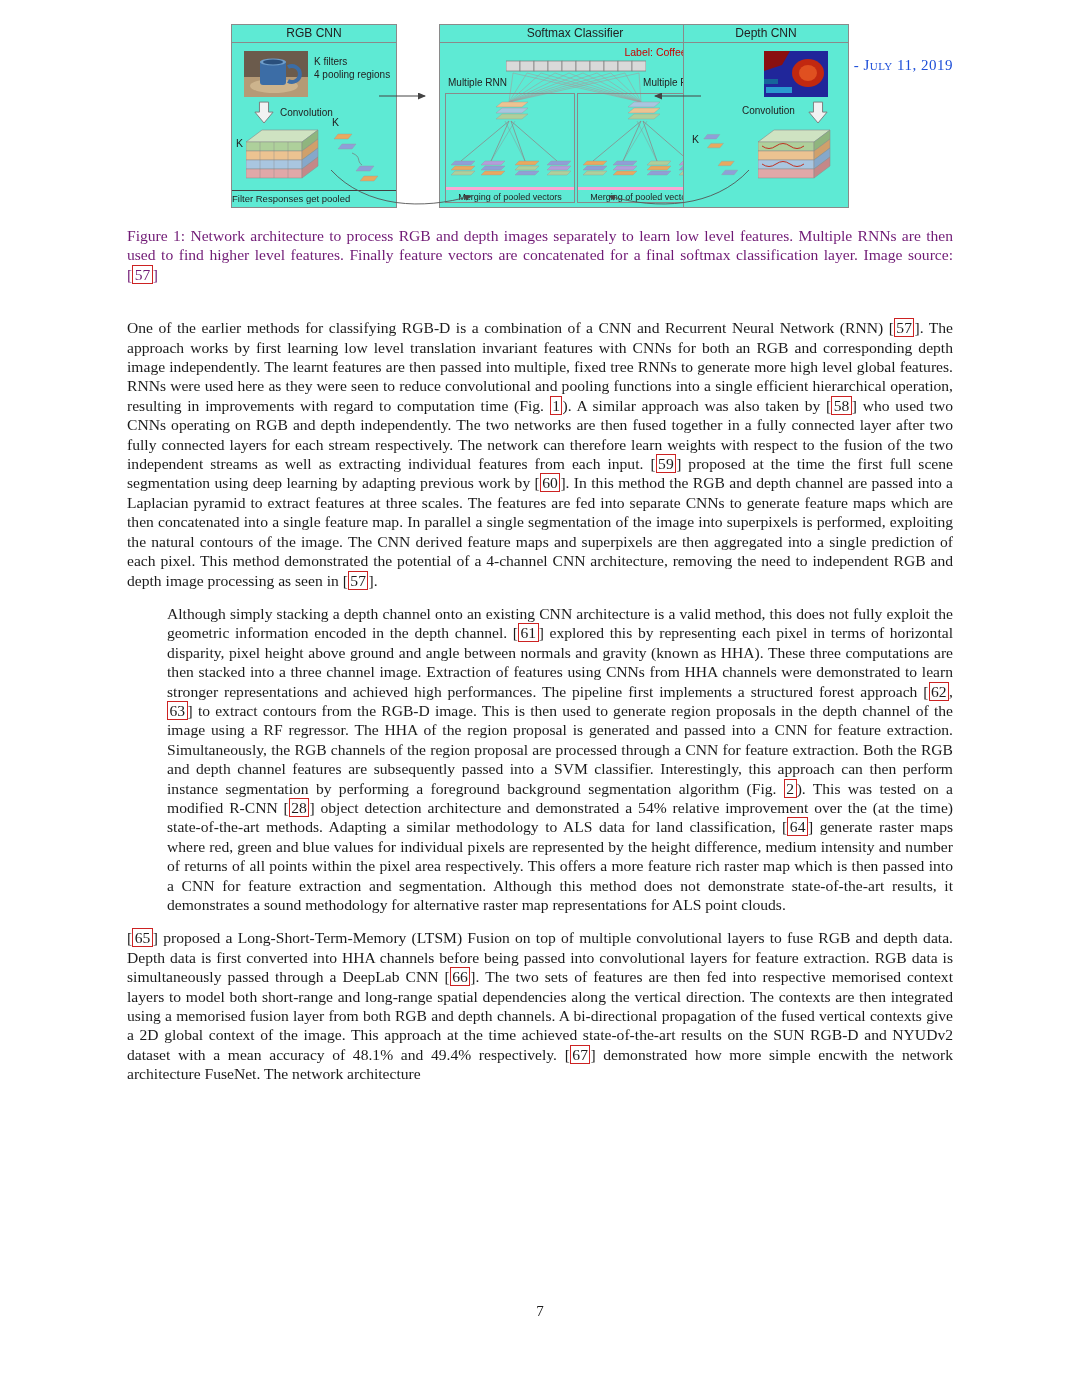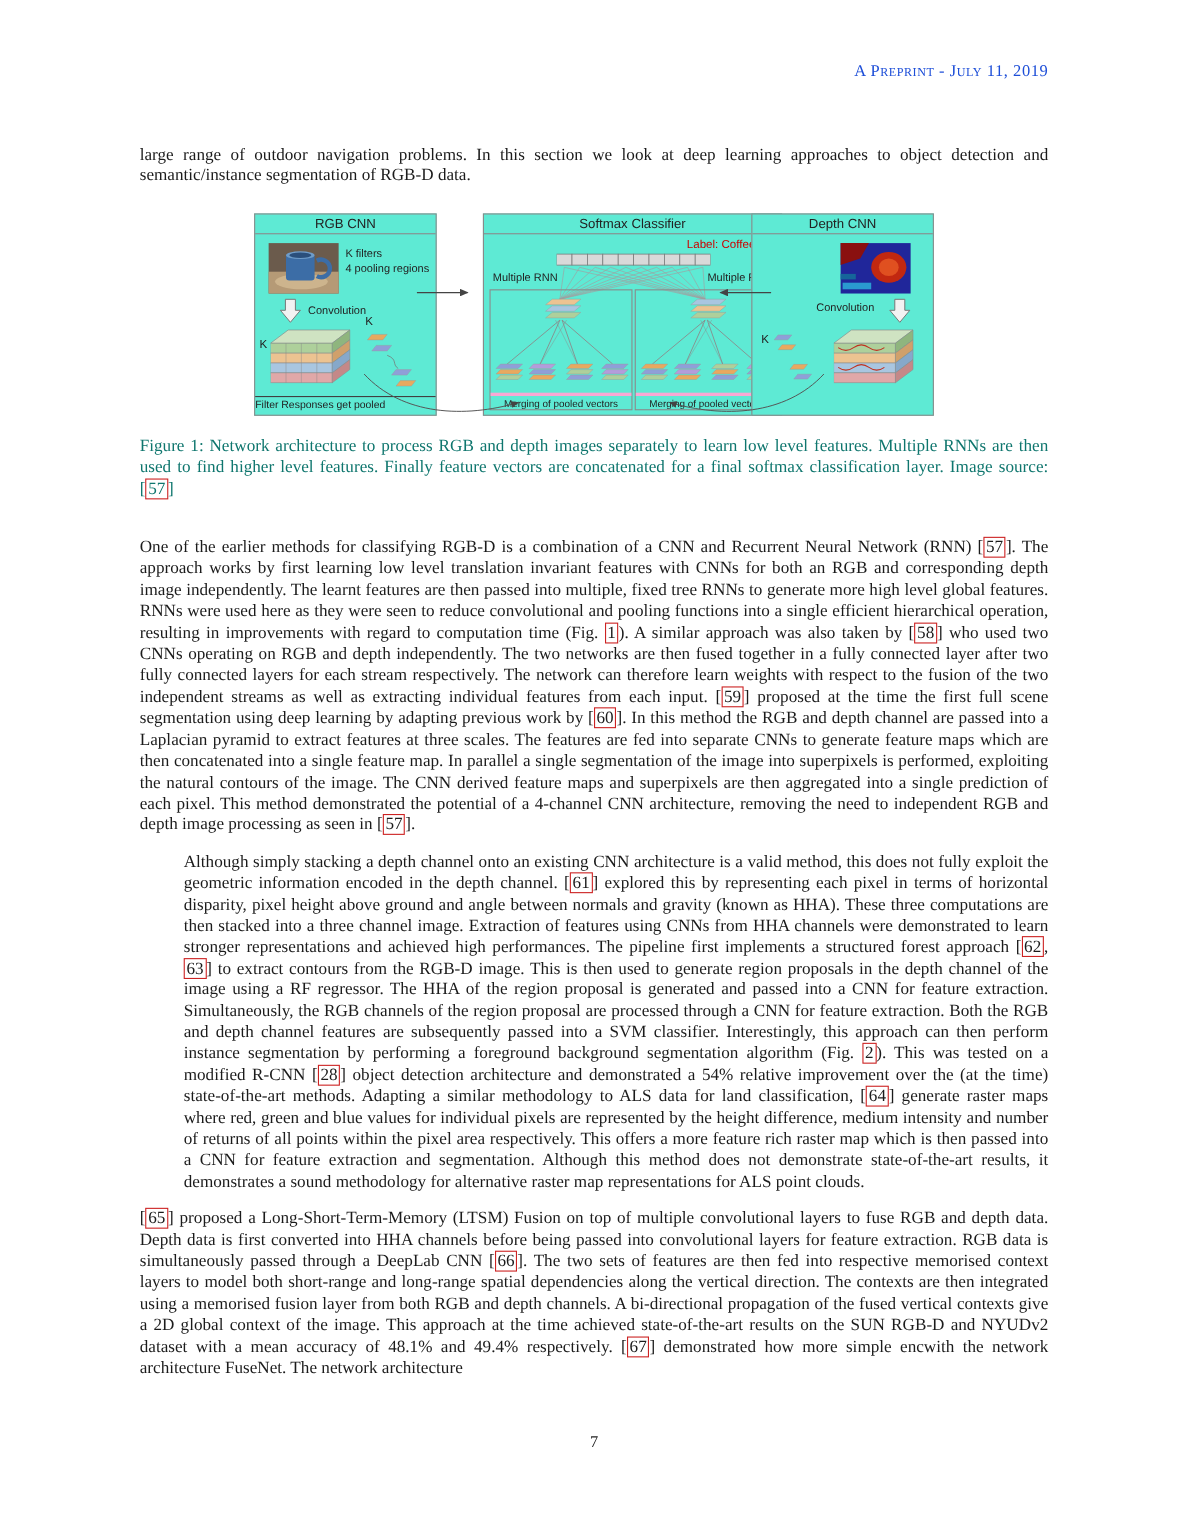--- a/index.html
+++ b/index.html
@@ -110,40 +110,39 @@
   .conv-arrow-d { position: absolute; left: 124px; top: 76px; }
   .kd { position: absolute; left: 8px; top: 108px; }
   .pooled-d { position: absolute; left: 18px; top: 104px; width: 50px; height: 52px; }
   .cubes-d { position: absolute; left: 74px; top: 104px; width: 80px; height: 52px; }
   
   .caption {
     margin: 12px 0 0;
     text-align: justify;
     font-size: 15.6px;
     line-height: 19.4px;
-    color: #0f766e;
+    color: #701a75;
   }
   .page-number {
     position: absolute;
     left: 0; right: 0;
     top: 1303px;
     text-align: center;
     font-size: 15px;
   }
 </style>
 </head>
 <body>
 
 <div class="page">
 
   <div class="running-header">A Preprint - July 11, 2019</div>
 
   <div class="content">
 
-    <p class="intro">large range of outdoor navigation problems. In this section we look at deep learning approaches to object detection and semantic/instance segmentation of RGB-D data.</p>
 
     <figure class="figure">
       <div class="diagram">
 
         <div class="panel panel-rgb">
           <div class="panel-title">RGB CNN</div>
           <svg class="mug" viewBox="0 0 64 46">
             <rect width="64" height="46" fill="#6b5b4c"></rect>
             <rect y="26" width="64" height="20" fill="#b59a76"></rect>
             <ellipse cx="30" cy="35" rx="24" ry="7" fill="#cdb48d"></ellipse>

